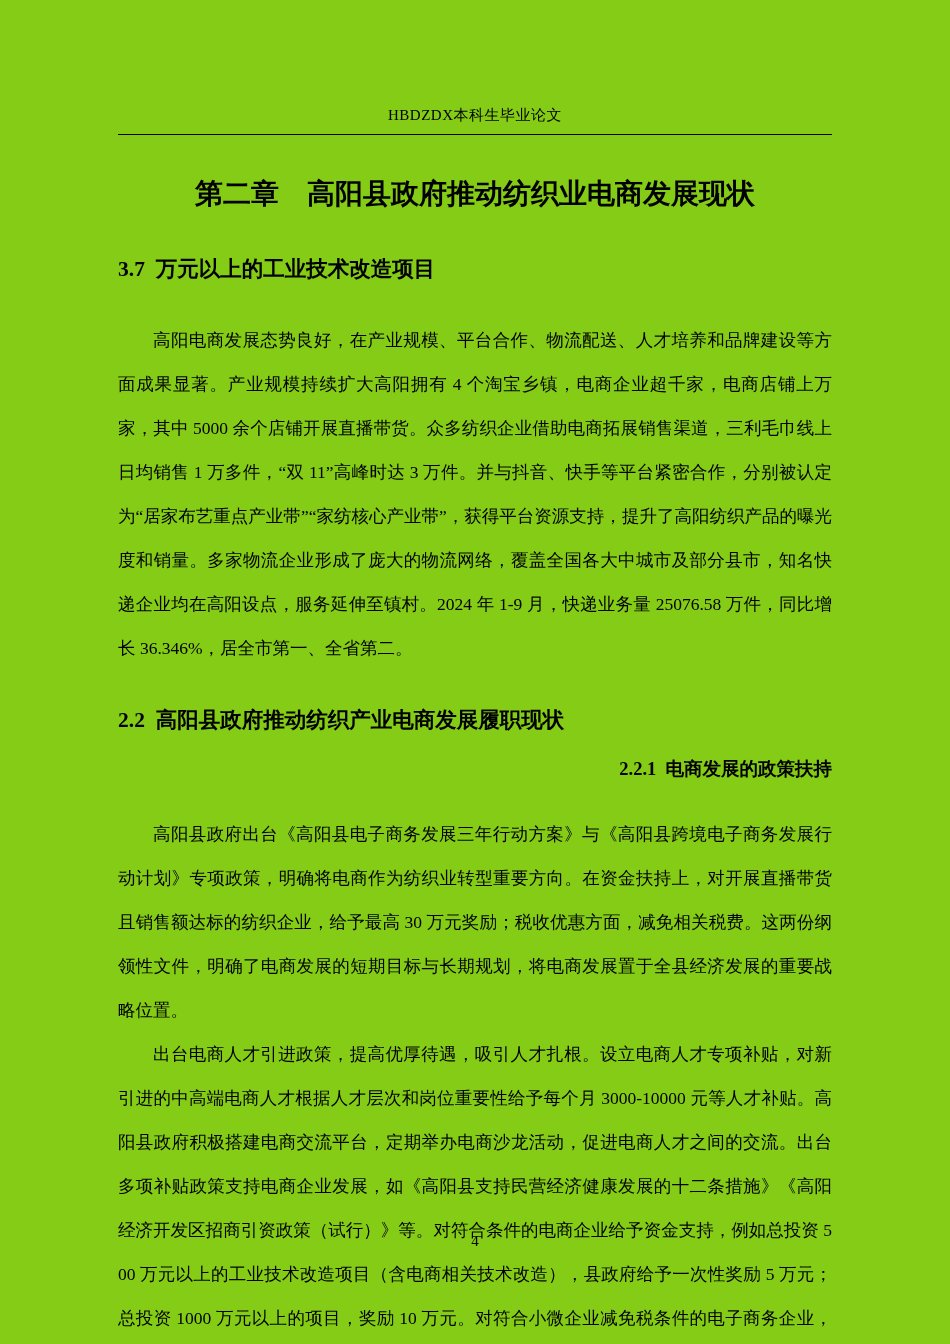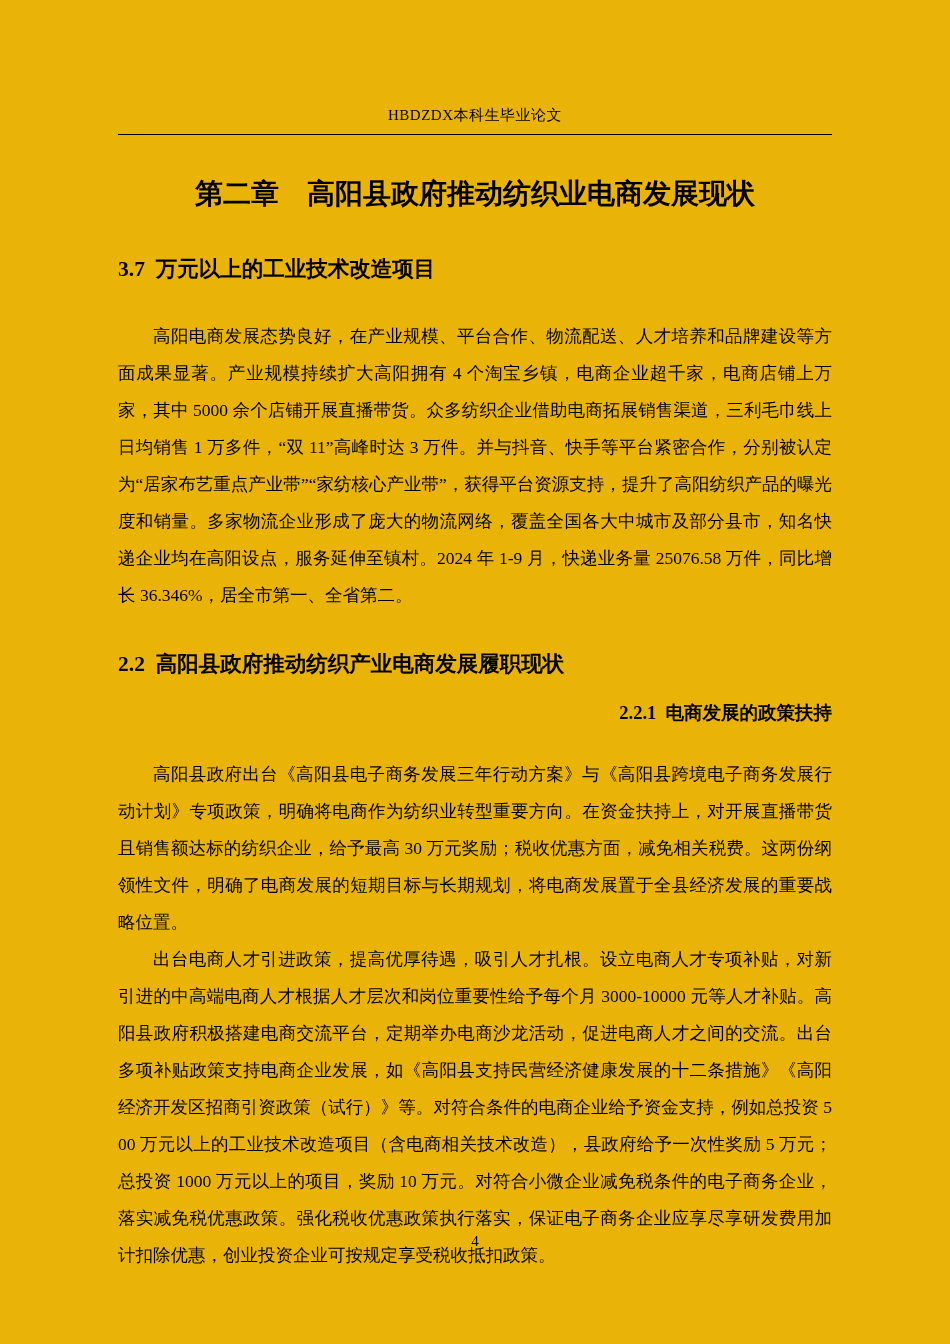--- a/index.html
+++ b/index.html
@@ -9,21 +9,21 @@
     background: #ffffff;
     color: #000000;
     font-family: "Liberation Serif", "DejaVu Serif", serif;
   }
   .page {
     position: relative;
     width: 950px;
     height: 1344px;
     box-sizing: border-box;
     padding: 106px 118px 0 118px;
-    background: #eab308;
+    background: #84cc16;
     overflow: hidden;
   }
   .running-head {
     text-align: center;
     font-size: 15px;
     letter-spacing: 0.5px;
     margin: 0 0 9px 0;
   }
   .header-rule {
     border: none;
@@ -50,21 +50,21 @@
   .subsection-heading {
     font-size: 18.5px;
     font-weight: 700;
     line-height: 1.2;
     margin: 0 0 32px 0;
     text-align: right;
   }
   .subsection-heading .num { margin-right: 0.5em; }
   .body-para {
     font-size: 17.5px;
-    line-height: 37px;
+    line-height: 44px;
     text-align: justify;
     text-indent: 2em;
     margin: 0;
     word-break: break-all;
   }
   .body-para + .section-heading { margin-top: 38px; }
   .page-number {
     position: absolute;
     bottom: 94px;
     left: 0;

